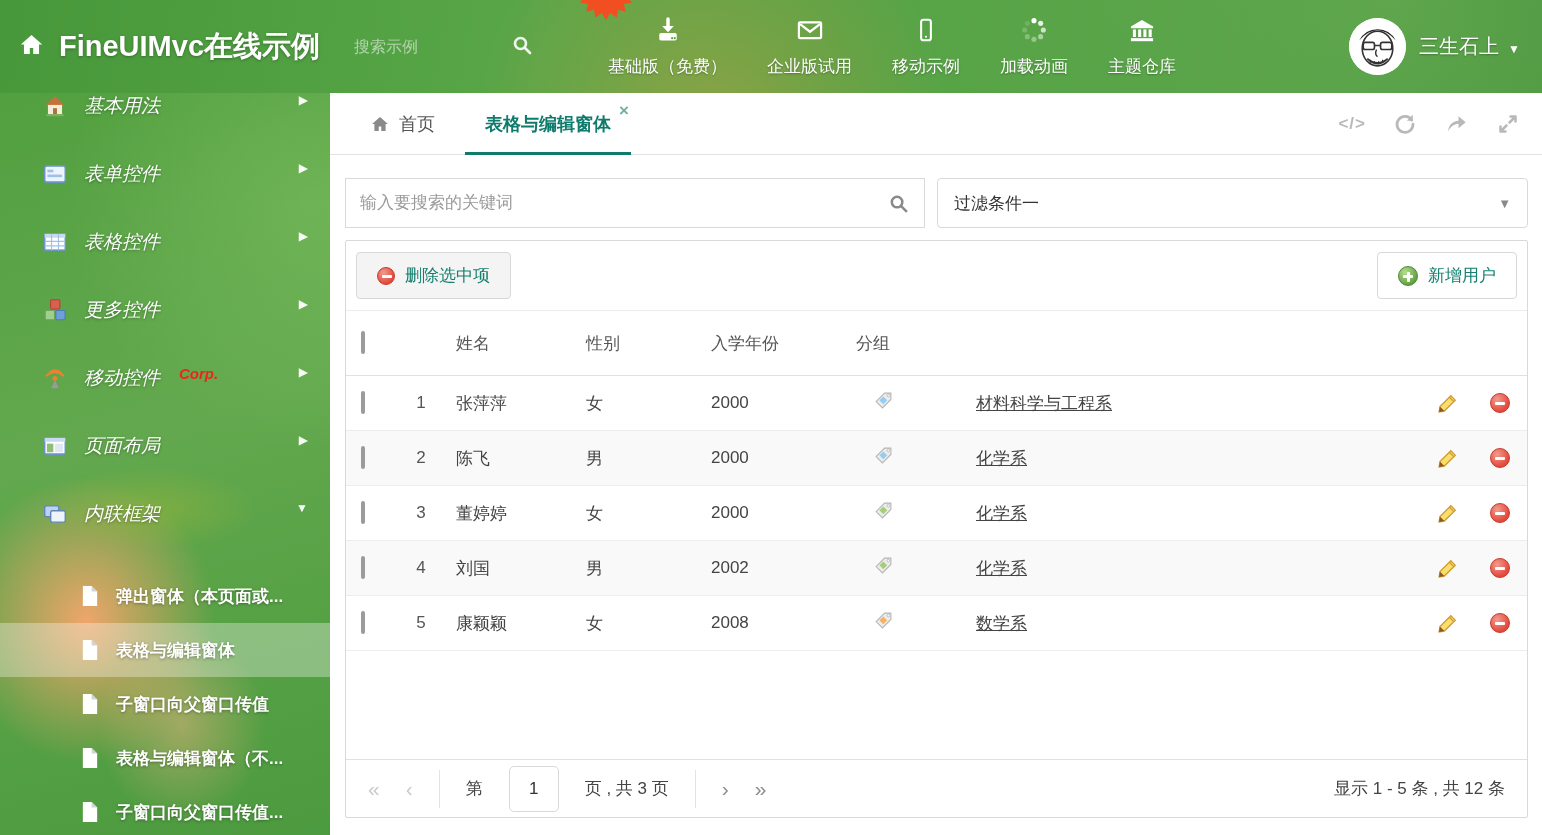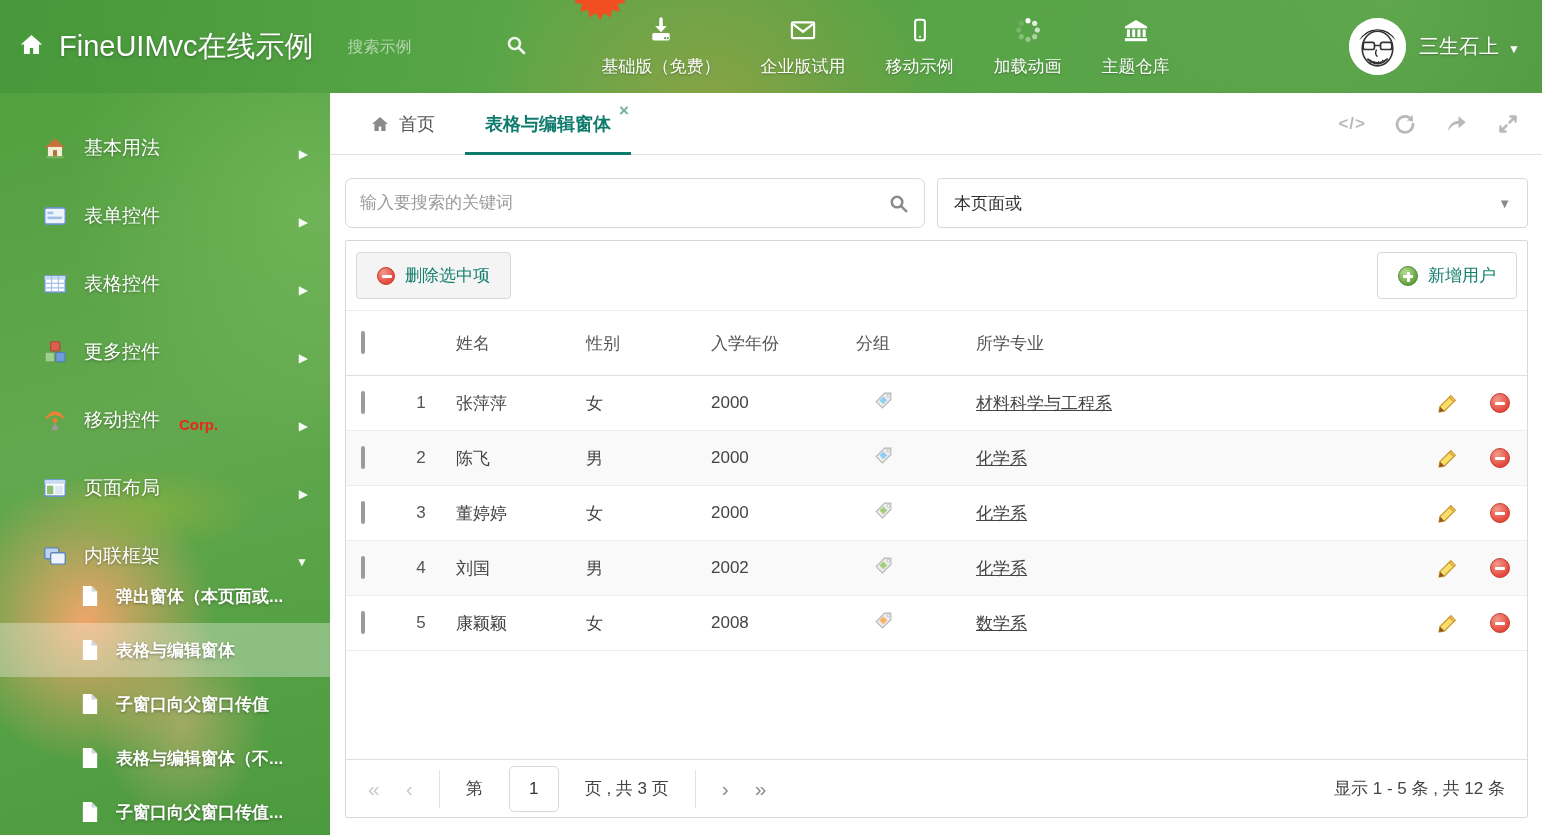--- a/index.html
+++ b/index.html
@@ -9,21 +9,21 @@
   
   .topbar {
     position:absolute; top:0; left:0; width:1542px; height:93px;
     background:
       radial-gradient(circle at 46% 130%, rgba(235,160,70,.35), transparent 28%),
       radial-gradient(circle at 90% 0%, rgba(140,200,110,.35), transparent 40%),
       linear-gradient(100deg,#47983a,#58a648 35%,#54a244 60%,#428f38);
     display:flex; align-items:center; color:#fff;
   }
   .topbar .home-ic { margin-left:18px; }
-  .brand-title { font-size:29px; font-weight:normal; margin-left:14px; text-shadow:0 1px 3px rgba(0,0,0,.3); white-space:nowrap; }
+  .brand-title { font-size:29px; font-weight:bold; margin-left:14px; text-shadow:0 1px 3px rgba(0,0,0,.3); white-space:nowrap; }
   .top-search { margin-left:34px; width:150px; background:transparent; border:none; outline:none; color:#fff; font-size:16px; font-family:inherit; }
   .top-search::placeholder { color:rgba(255,255,255,.55); }
   .top-search-ic { margin-left:6px; }
   .top-nav { display:flex; align-items:center; gap:40px; margin-left:74px; position:relative; }
   .hnav { display:flex; flex-direction:column; align-items:center; gap:7px; cursor:pointer; }
   .hnav span.lbl { font-size:17px; text-shadow:0 1px 2px rgba(0,0,0,.3); white-space:nowrap; }
   .free-badge { position:absolute; left:-30px; top:-52px; width:56px; height:56px; }
   .free-badge svg { position:absolute; left:0; top:0; }
   .top-spacer { flex:1; }
   .avatar { width:57px; height:57px; border-radius:50%; background:#fff; overflow:hidden; flex:none; }
@@ -34,21 +34,21 @@
   .sidebar {
     position:absolute; top:93px; left:0; width:330px; height:742px;
     background:
       radial-gradient(ellipse 150px 60px at 46% 56%, rgba(150,180,60,.55), transparent 70%),
       radial-gradient(ellipse 190px 210px at 26% 71%, rgba(246,166,108,.95), rgba(246,166,108,0) 68%),
       radial-gradient(ellipse 120px 140px at 55% 85%, rgba(240,180,130,.5), transparent 70%),
       radial-gradient(circle at 95% 15%, rgba(130,195,100,.5), transparent 35%),
       linear-gradient(165deg,#52a040,#63a84e 45%,#58a246 70%,#4c9a3f);
     color:#fff; overflow:hidden;
   }
-  .snav { height:68px; display:flex; align-items:flex-end; padding:0 22px 0 42px; cursor:pointer; }
+  .snav { height:68px; display:flex; align-items:flex-start; padding:0 22px 0 42px; cursor:pointer;font-style:italic; }
   .snav .sic { width:26px; height:26px; flex:none; }
   .snav .slbl { font-size:19px; margin-left:16px; text-shadow:0 1px 3px rgba(0,0,0,.35); white-space:nowrap; }
   .snav .corp { color:#e8291a; font-size:15px; margin-left:19px; font-weight:bold; text-shadow:none; }
   .snav .arr { margin-left:auto; font-size:12px; opacity:.95; }
   .ssub { height:54px; display:flex; align-items:center; padding:0 16px 0 118px; cursor:pointer; position:relative;font-weight:bold; }
   .ssub .fic { width:20px; height:22px; flex:none; margin-left:-38px; margin-right:16px; }
   .ssub .slbl { font-size:17px; text-shadow:0 1px 3px rgba(0,0,0,.35); white-space:nowrap; overflow:hidden; }
   .ssub.selected { background:rgba(255,255,255,.32); }
 
   
@@ -58,21 +58,21 @@
   .tab { display:flex; align-items:center; cursor:pointer; }
   .tab-home { margin-left:28px; padding:0 12px; gap:9px; color:#555; font-size:18px; }
   .tab.active { margin-left:18px; padding:0 20px 0 20px; position:relative; color:#0f7b6c; font-weight:bold; font-size:18px; }
   .tab.active::after { content:""; position:absolute; left:0; right:0; bottom:-1px; height:3px; background:#0f7b6c; }
   .tab-close { position:absolute; top:9px; right:2px; font-size:17px; font-weight:bold; color:#6fb0a6; line-height:1; }
   .tab-tools { margin-left:auto; display:flex; align-items:center; gap:27px; padding-right:22px; color:#b9b9b9; }
   .code-ic { font-size:17px; font-weight:bold; letter-spacing:1px; cursor:pointer; }
   .tab-tools svg { cursor:pointer; }
 
   .controls { position:absolute; top:85px; left:15px; right:14px; height:50px; display:flex; gap:12px; }
-  .search-box { width:580px; height:50px; border:1px solid #d9d9d9; border-radius:7px; display:flex; align-items:center; padding:0 14px; background:#fff; }
+  .search-box { width:580px; height:50px; border:1px solid #d9d9d9; border-radius:0; display:flex; align-items:center; padding:0 14px; background:#fff; }
   .search-box input { flex:1; border:none; outline:none; font-size:17px; color:#333; font-family:inherit; }
   .search-box input::placeholder { color:#9b9b9b; }
   .dropdown { flex:1; height:50px; border:1px solid #d9d9d9; border-radius:4px; display:flex; align-items:center; padding:0 16px; font-size:17px; color:#333; cursor:pointer; background:#fff; }
   .dropdown .caret { margin-left:auto; color:#8a8a8a; font-size:13px; }
 
   .panel { position:absolute; top:147px; left:15px; right:14px; bottom:17px; border:1px solid #d9d9d9; border-radius:2px; background:#fff; display:flex; flex-direction:column; }
   .gtoolbar { height:70px; flex:none; display:flex; align-items:center; justify-content:space-between; padding:0 10px; border-bottom:1px solid #ececec; }
   .btn { height:47px; display:inline-flex; align-items:center; gap:10px; padding:0 20px; border:1px solid #d8d8d8; border-radius:4px; font-size:17px; color:#15806f; cursor:pointer; }
   .btn-del { background:#f4f4f4; }
   .btn-add { background:#fff; }
@@ -371,21 +371,21 @@
 
   <div class="controls">
     <div class="search-box">
       <input placeholder="输入要搜索的关键词" style="">
       <svg width="23" height="23" viewBox="0 0 24 24" fill="none" stroke="#8a8a8a" stroke-width="2.6" stroke-linecap="round">
           <circle cx="10.5" cy="10.5" r="5.5"></circle>
           <path d="M15 15 L20 20"></path>
         </svg>
     </div>
     <div class="dropdown">
-      <span>本页面或</span>
+      <span>过滤条件一</span>
       <span class="caret">▼</span>
     </div>
   </div>
 
   <div class="panel">
     <div class="gtoolbar">
       <div class="btn btn-del">
         <span class="minus-circle sm"></span>
         <span>删除选中项</span>
       </div>
@@ -395,21 +395,20 @@
       </div>
     </div>
 
     <div class="grid-row ghead">
       <div class="cell-check"><span class="cb"></span></div>
       <div></div>
       <div class="cell-name">姓名</div>
       <div class="cell-gender">性别</div>
       <div class="cell-year">入学年份</div>
       <div class="cell-tag" style="padding-left:10px;">分组</div>
-      <div class="cell-major">所学专业</div>
       <div></div>
         <div></div>
     </div>
 
     <div class="rows-wrap">
 
       <div class="grid-row grow">
         <div class="cell-check"><span class="cb"></span></div>
         <div class="cell-num">1</div>
         <div class="cell-name">张萍萍</div>

